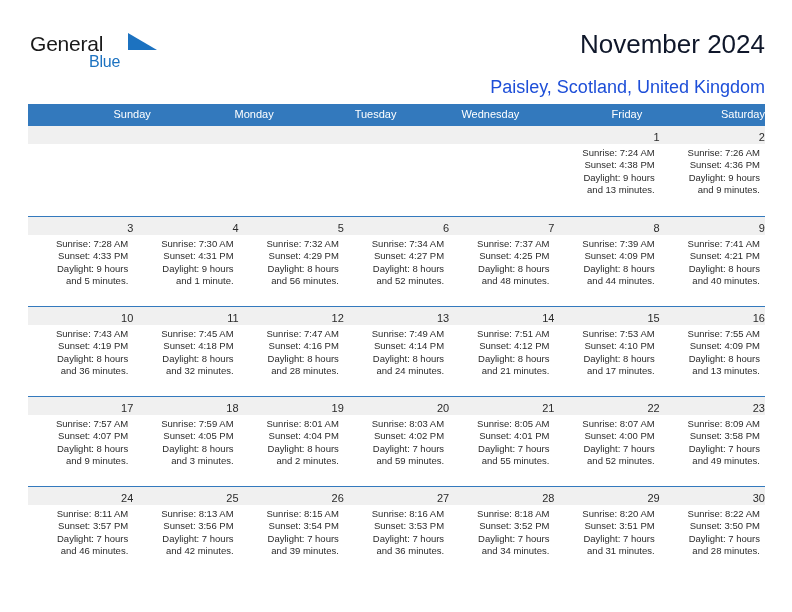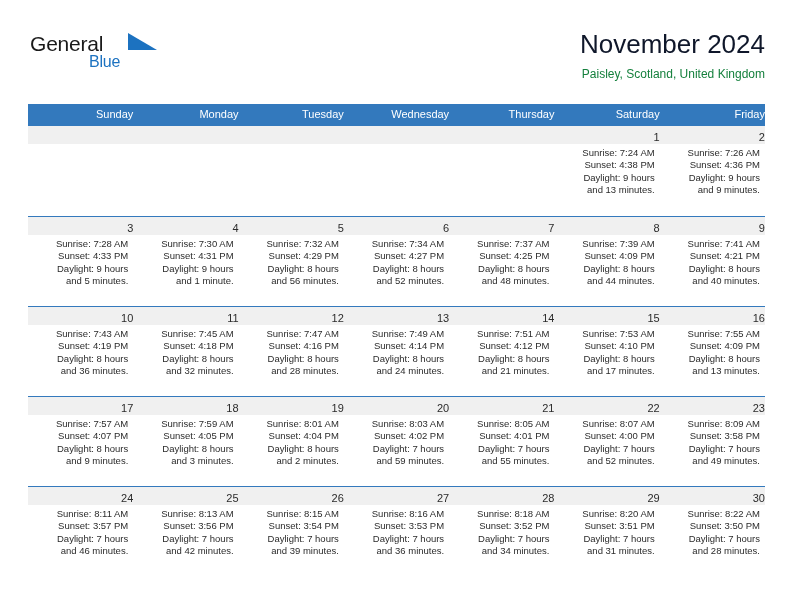--- a/index.html
+++ b/index.html
@@ -76,24 +76,24 @@
   }
   .cal-title {
     font-size: 26px;
     line-height: 32px;
     color: #0f172a;
     font-weight: normal;
     font-family: "Liberation Sans", sans-serif;
     white-space: nowrap;
   }
   .cal-subtitle {
-    margin-top: 5px;
-    font-size: 12px;
+    margin-top: 18px;
+    font-size: 18px;
     line-height: 18px;
-    color: #15803d;
+    color: #1d4ed8;
     font-family: "Liberation Sans", sans-serif;
     white-space: nowrap;
   }
 
   
   .calendar {
     position: absolute;
     left: 28px;
     top: 104px;
     width: 737px;
@@ -184,23 +184,22 @@
 
   </div>
 
   <div class="calendar">
 
     <div class="dow-row">
       <div class="dow-cell">Sunday</div>
       <div class="dow-cell">Monday</div>
       <div class="dow-cell">Tuesday</div>
       <div class="dow-cell">Wednesday</div>
-      <div class="dow-cell">Thursday</div>
+      <div class="dow-cell">Friday</div>
       <div class="dow-cell">Saturday</div>
-      <div class="dow-cell">Friday</div>
     </div>
 
     <div id="weeks-container">
         <div class="week-row first">
           <div class="day-cell empty">
             <div class="daynum-band"><span class="daynum"></span></div>
           </div>
           <div class="day-cell empty">
             <div class="daynum-band"><span class="daynum"></span></div>
           </div>

